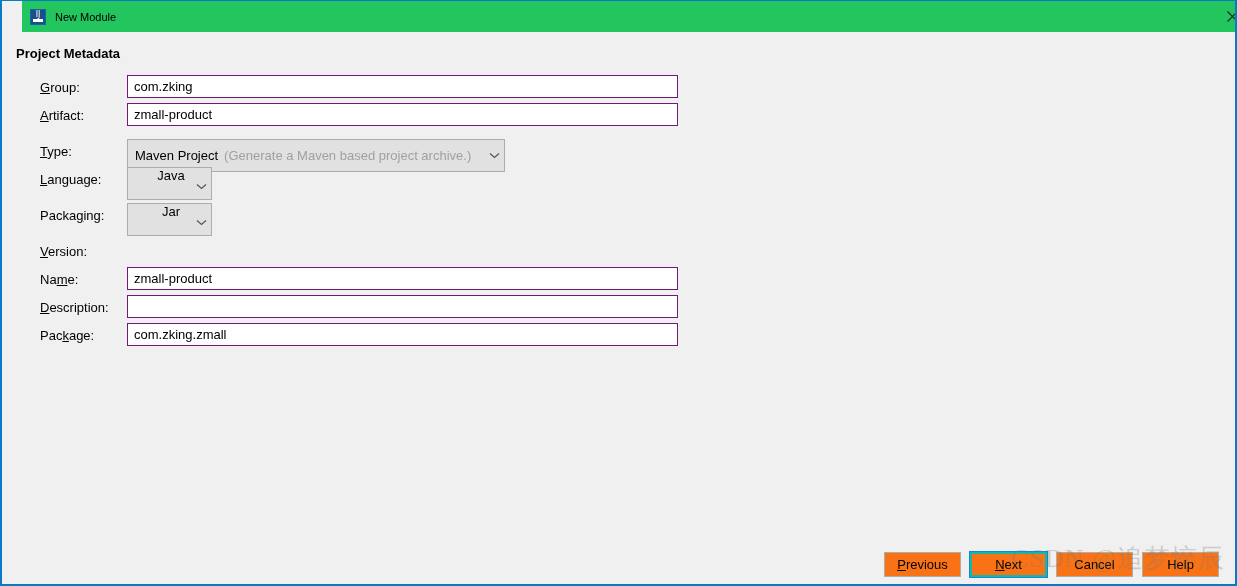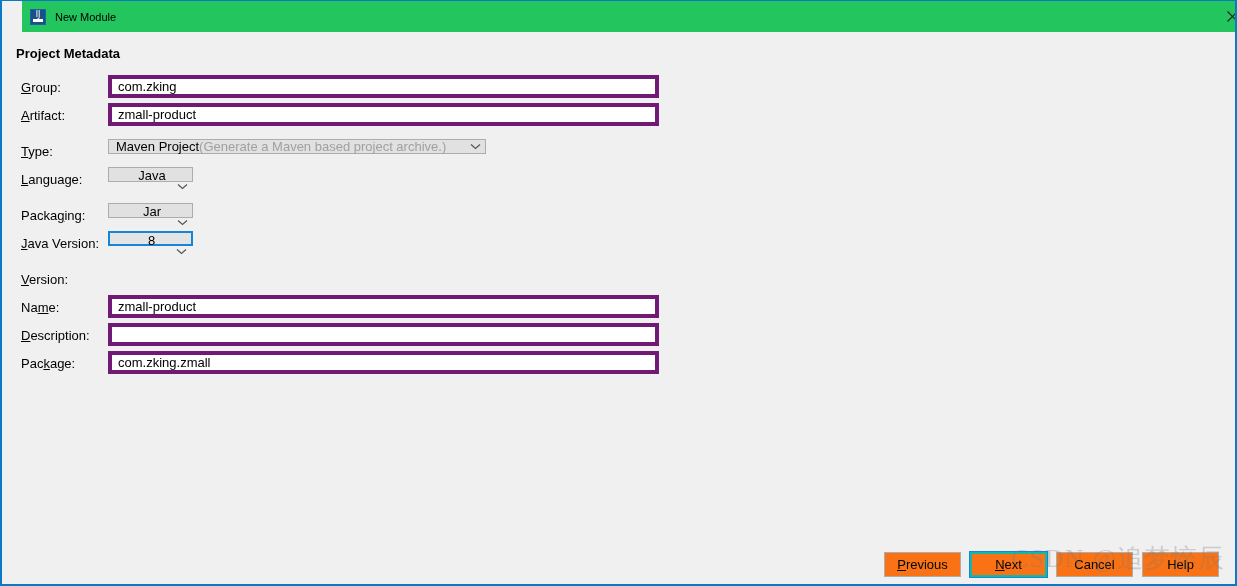--- a/index.html
+++ b/index.html
@@ -85,21 +85,21 @@
     left: 14px;
     top: 45px;
     font-size: 13px;
     font-weight: bold;
     color: #000000;
   }
 
   
   #form {
     position: absolute;
-    left: 19px;
+    left: 38px;
     top: 74px;
     width: 680px;
   }
   .row {
     position: relative;
     height: 28px;
   }
   .row.gap-before { margin-top: 8px; }
 
   .field-label {
@@ -115,50 +115,51 @@
     text-underline-offset: 1px;
   }
 
   .control { position: absolute; left: 87px; top: 0; }
 
   input.text-field {
     box-sizing: border-box;
     height: 23px;
     width: 551px;
     background: #ffffff;
-    border: 4px solid #701a75;
+    border: 1px solid #701a75;
     font-family: "Liberation Sans", sans-serif;
     font-size: 13px;
     color: #000000;
     padding: 0 6px;
     outline: none;
   }
 
   .combo {
     box-sizing: border-box;
-    height: 15px;
+    height: 33px;
     background: #e1e1e1;
     border: 1px solid #adadad;
     display: flex;
     align-items: center;
     font-size: 13px;
     color: #000000;
     padding-left: 7px;
     padding-right: 4px;
     cursor: default;
     user-select: none;
   }
   .combo.focused {
     border: 2px solid #1585d8;
     background: #e4e4e4;
     padding-left: 6px;
   }
   .combo .combo-text { white-space: nowrap; }
   .combo .combo-hint {
     color: #a0a0a0;
+    margin-left: 6px;
     white-space: nowrap;
   }
   .combo .chevron {
     margin-left: auto;
     padding-left: 10px;
     display: flex;
     align-items: center;
   }
   .combo.type-combo  { width: 378px; }
   .combo.small-combo { width: 85px; flex-direction: column; }
@@ -279,33 +280,20 @@
           <span class="combo-text">Jar</span>
           <span class="chevron">
             <svg width="11" height="7" viewBox="0 0 11 7" aria-hidden="true">
               <polyline points="1,1.5 5.5,5.5 10,1.5" fill="none" stroke="#555555" stroke-width="1.2"></polyline>
             </svg>
           </span>
         </div>
       </div>
     </div>
 
-    <div class="row">
-      <div class="field-label"><u>J</u>ava Version:</div>
-      <div class="control">
-        <div class="combo small-combo focused">
-          <span class="combo-text">8</span>
-          <span class="chevron">
-            <svg width="11" height="7" viewBox="0 0 11 7" aria-hidden="true">
-              <polyline points="1,1.5 5.5,5.5 10,1.5" fill="none" stroke="#555555" stroke-width="1.2"></polyline>
-            </svg>
-          </span>
-        </div>
-      </div>
-    </div>
 
     <div class="row gap-before">
       <div class="field-label"><u>V</u>ersion:</div>
     </div>
 
     <div class="row">
       <div class="field-label">Na<u>m</u>e:</div>
       <div class="control">
         <input class="text-field" type="text" value="zmall-product" style="">
       </div>

